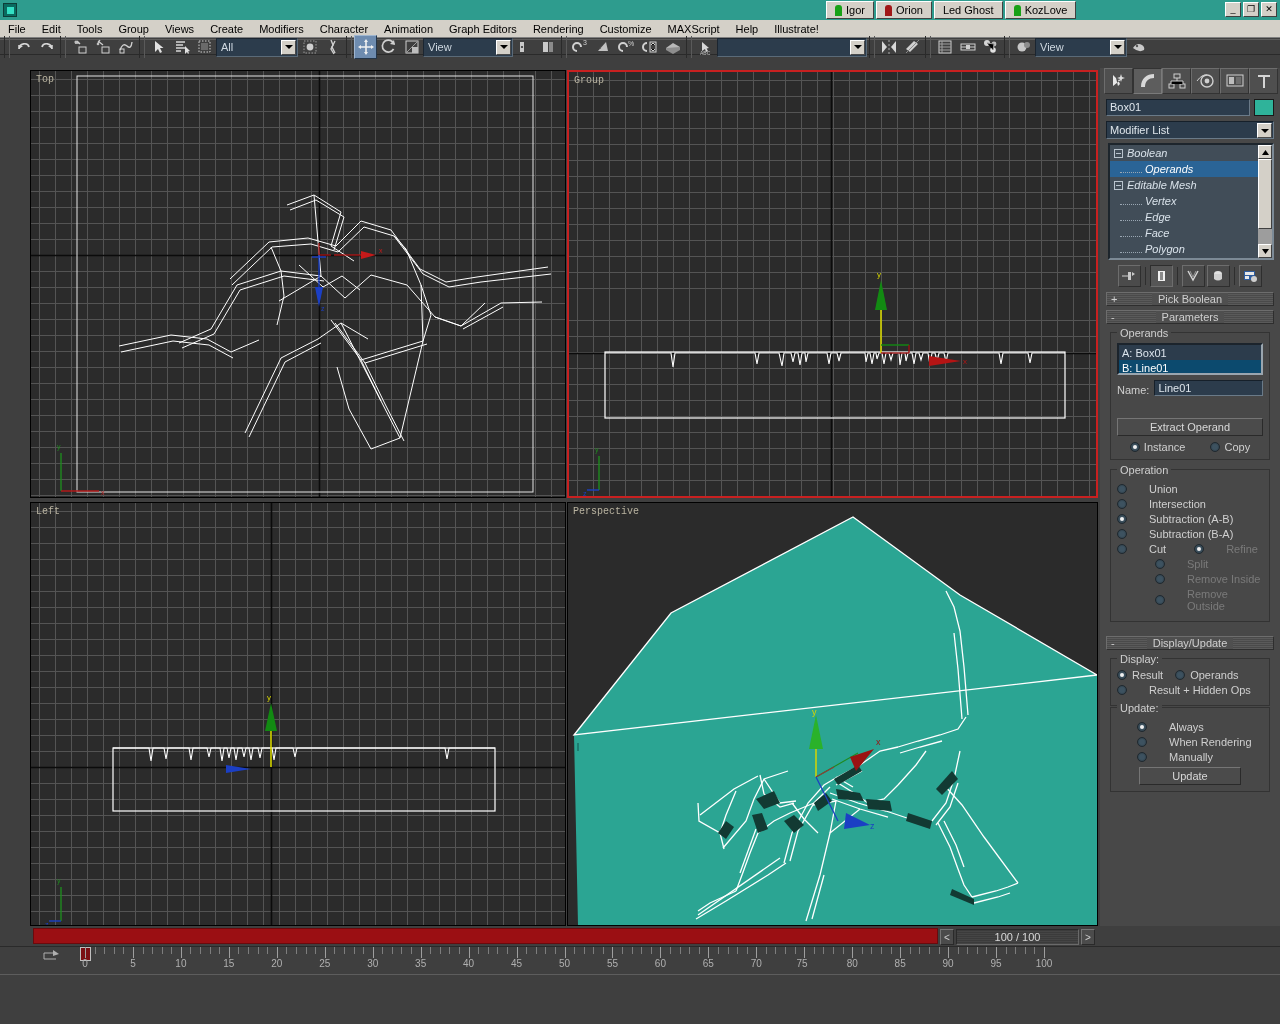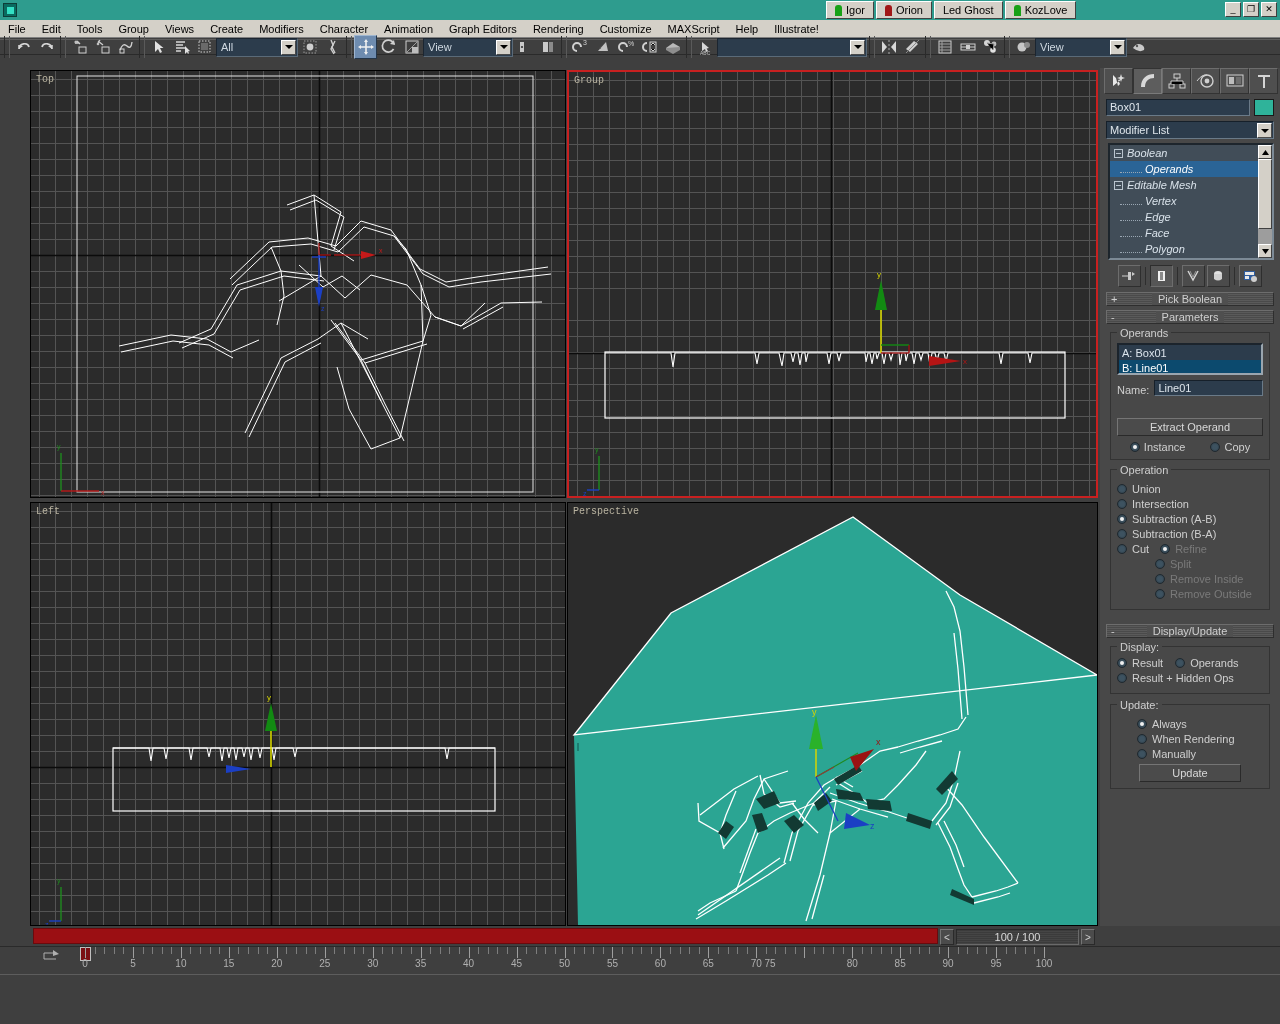--- a/index.html
+++ b/index.html
@@ -99,21 +99,21 @@
   .panel { background:#484848; padding:4px 0px 4px 0px; }
   .grp { border:1px solid #333; margin:4px 4px 0 4px; padding:10px 6px 6px 6px; position:relative;}
   .grp > .gt { position:absolute; left:6px; top:-6px; background:#484848; color:#cfcfcf; font-size:11px; padding:0 3px;}
   .radio { width:10px; height:10px; border-radius:50%; background:#36454f;
     border:1px solid #20292f; display:inline-block; position:relative; flex:none;
     background-image:radial-gradient(circle,#3d5260 40%,#2b3942 100%);}
   .radio.on:after { content:""; position:absolute; left:2px; top:2px; width:4px; height:4px; border-radius:50%;
     background:#f0f0f0;}
   .rlabel { font-size:11px; color:#cfcfcf; }
   .rlabel.dim { color:#7a7a7a; }
-  .rrow { display:flex; align-items:center; gap:5px; margin:3px 0; }
+  .rrow { display:flex; align-items:center; gap:22px; margin:3px 0; }
   .opbox { height:32px; background:#2c3c4c; border:2px solid; border-color:#1c242c #9aa5ae #9aa5ae #1c242c;
     overflow:hidden;}
   .oprow { font-size:11px; color:#dbe4ec; height:15px; display:flex; align-items:center; padding-left:3px;}
   .oprow.sel { background:#0c4a6e; color:#fff; }
   .fld { background:#2c3c4c; border:1px solid; border-color:#16202a #6a7a88 #6a7a88 #16202a;
     color:#dfe6ec; font-size:11px; padding:1px 3px; height:16px; }
   .btn3d { background:#4b4b4b; border:1px solid; border-color:#757575 #2a2a2a #2a2a2a #757575;
     color:#d8d8d8; font-size:11px; text-align:center; padding:2px 0; }
 
   
@@ -819,21 +819,21 @@
           <span style="display:flex;align-items:center;gap:5px;">
             <span class="radio"></span>
             <span class="rlabel">Operands</span>
           </span>
         </div>
         <div class="rrow">
           <span class="radio"></span>
           <span class="rlabel">Result + Hidden Ops</span>
         </div>
       </div>
-      <div class="grp" style="margin-top:10px;">
+      <div class="grp" style="margin-top:1px;">
         <span class="gt">Update:</span>
         <div class="rrow" style="padding-left:20px;">
           <span class="radio on"></span>
           <span class="rlabel">Always</span>
         </div>
         <div class="rrow" style="padding-left:20px;">
           <span class="radio"></span>
           <span class="rlabel">When Rendering</span>
         </div>
         <div class="rrow" style="padding-left:20px;">
@@ -969,21 +969,21 @@
       <div class="ticklabel" style="left: 324.75px;">25</div>
       <div class="ticklabel" style="left: 372.7px;">30</div>
       <div class="ticklabel" style="left: 420.65px;">35</div>
       <div class="ticklabel" style="left: 468.6px;">40</div>
       <div class="ticklabel" style="left: 516.55px;">45</div>
       <div class="ticklabel" style="left: 564.5px;">50</div>
       <div class="ticklabel" style="left: 612.45px;">55</div>
       <div class="ticklabel" style="left: 660.4px;">60</div>
       <div class="ticklabel" style="left: 708.35px;">65</div>
       <div class="ticklabel" style="left: 756.3px;">70</div>
-      <div class="ticklabel" style="left: 770px;">75</div>
+      <div class="ticklabel" style="left: 802px;">75</div>
       <div class="ticklabel" style="left: 852.2px;">80</div>
       <div class="ticklabel" style="left: 900.15px;">85</div>
       <div class="ticklabel" style="left: 948.1px;">90</div>
       <div class="ticklabel" style="left: 996.05px;">95</div>
       <div class="ticklabel" style="left: 1044px;">100</div>
     </div>
   <svg width="30" height="20" style="position:absolute;left:40px;top:0px;">
     <path d="M4 6 L16 6 M4 6 L4 12 M4 12 L16 12" stroke="#b0b0b0" fill="none"></path>
     <path d="M13 3 L19 7 L13 9 Z" fill="#b0b0b0"></path>
   </svg>

